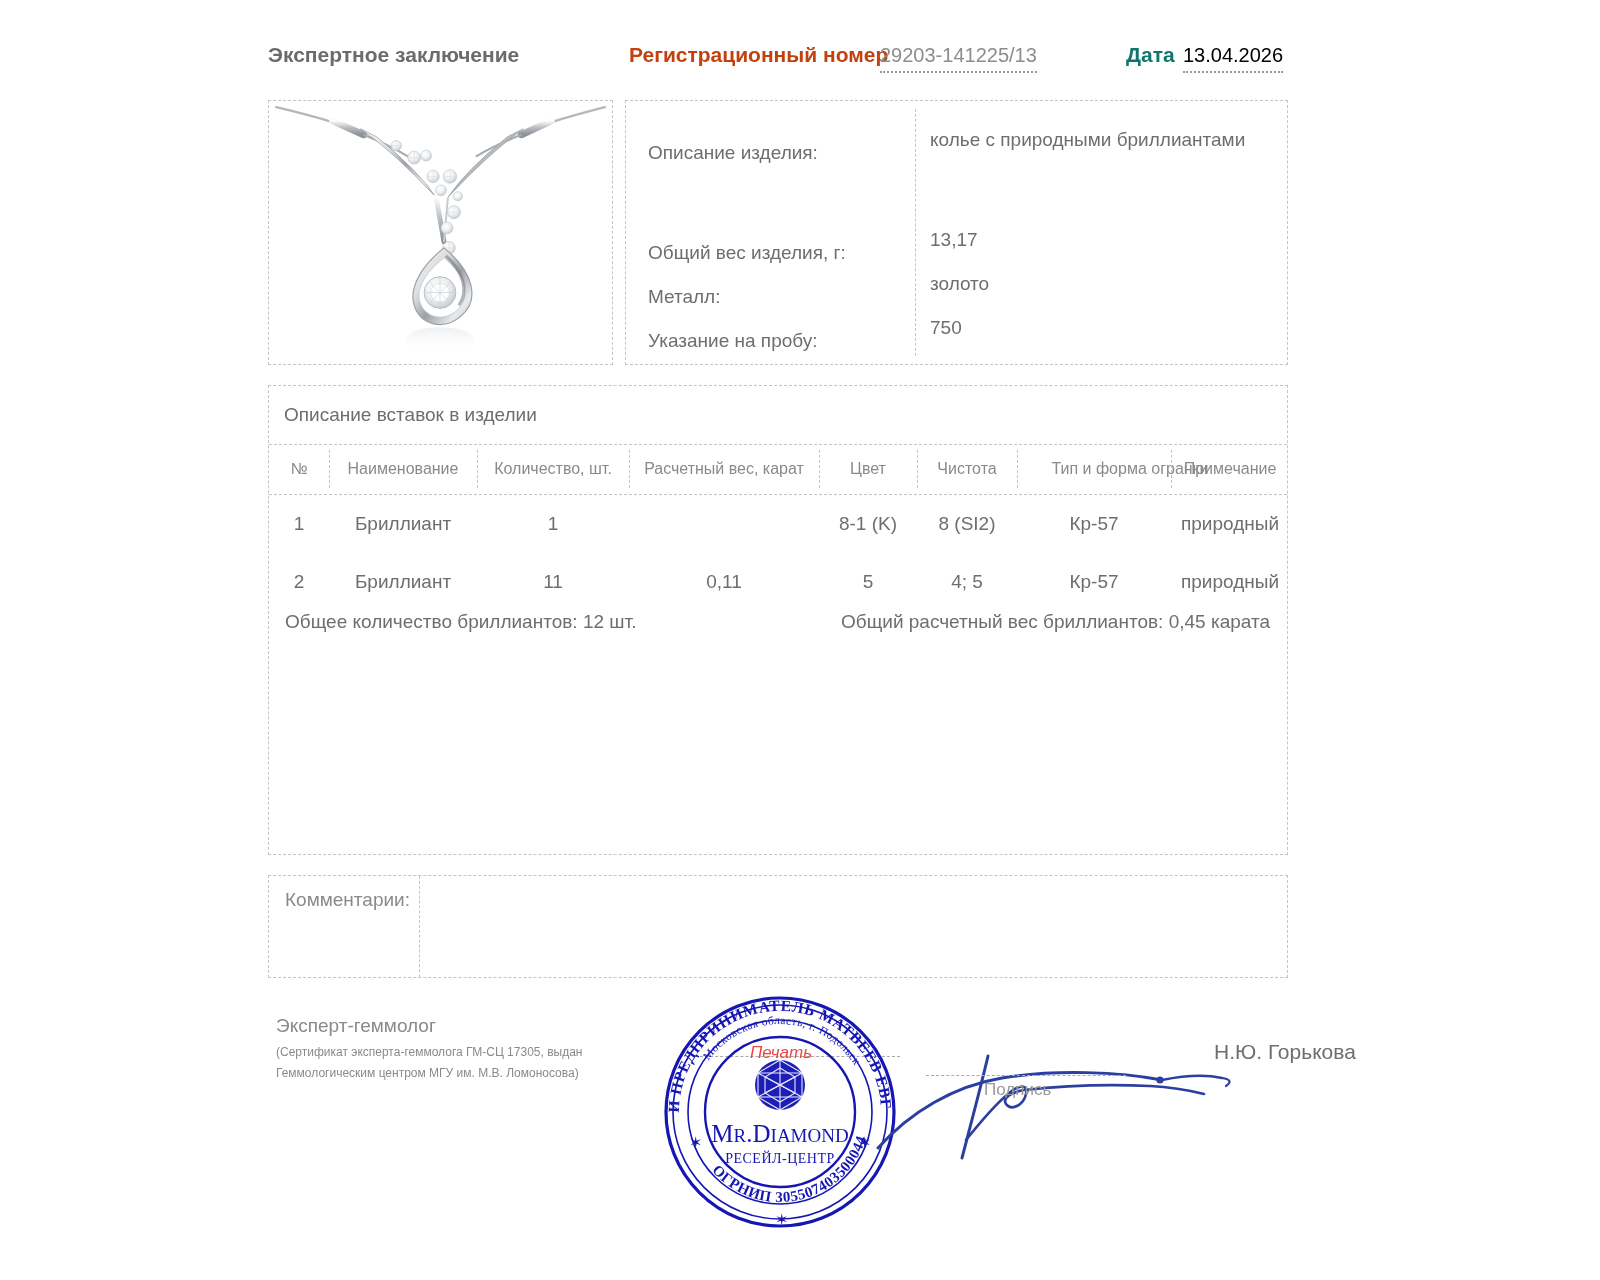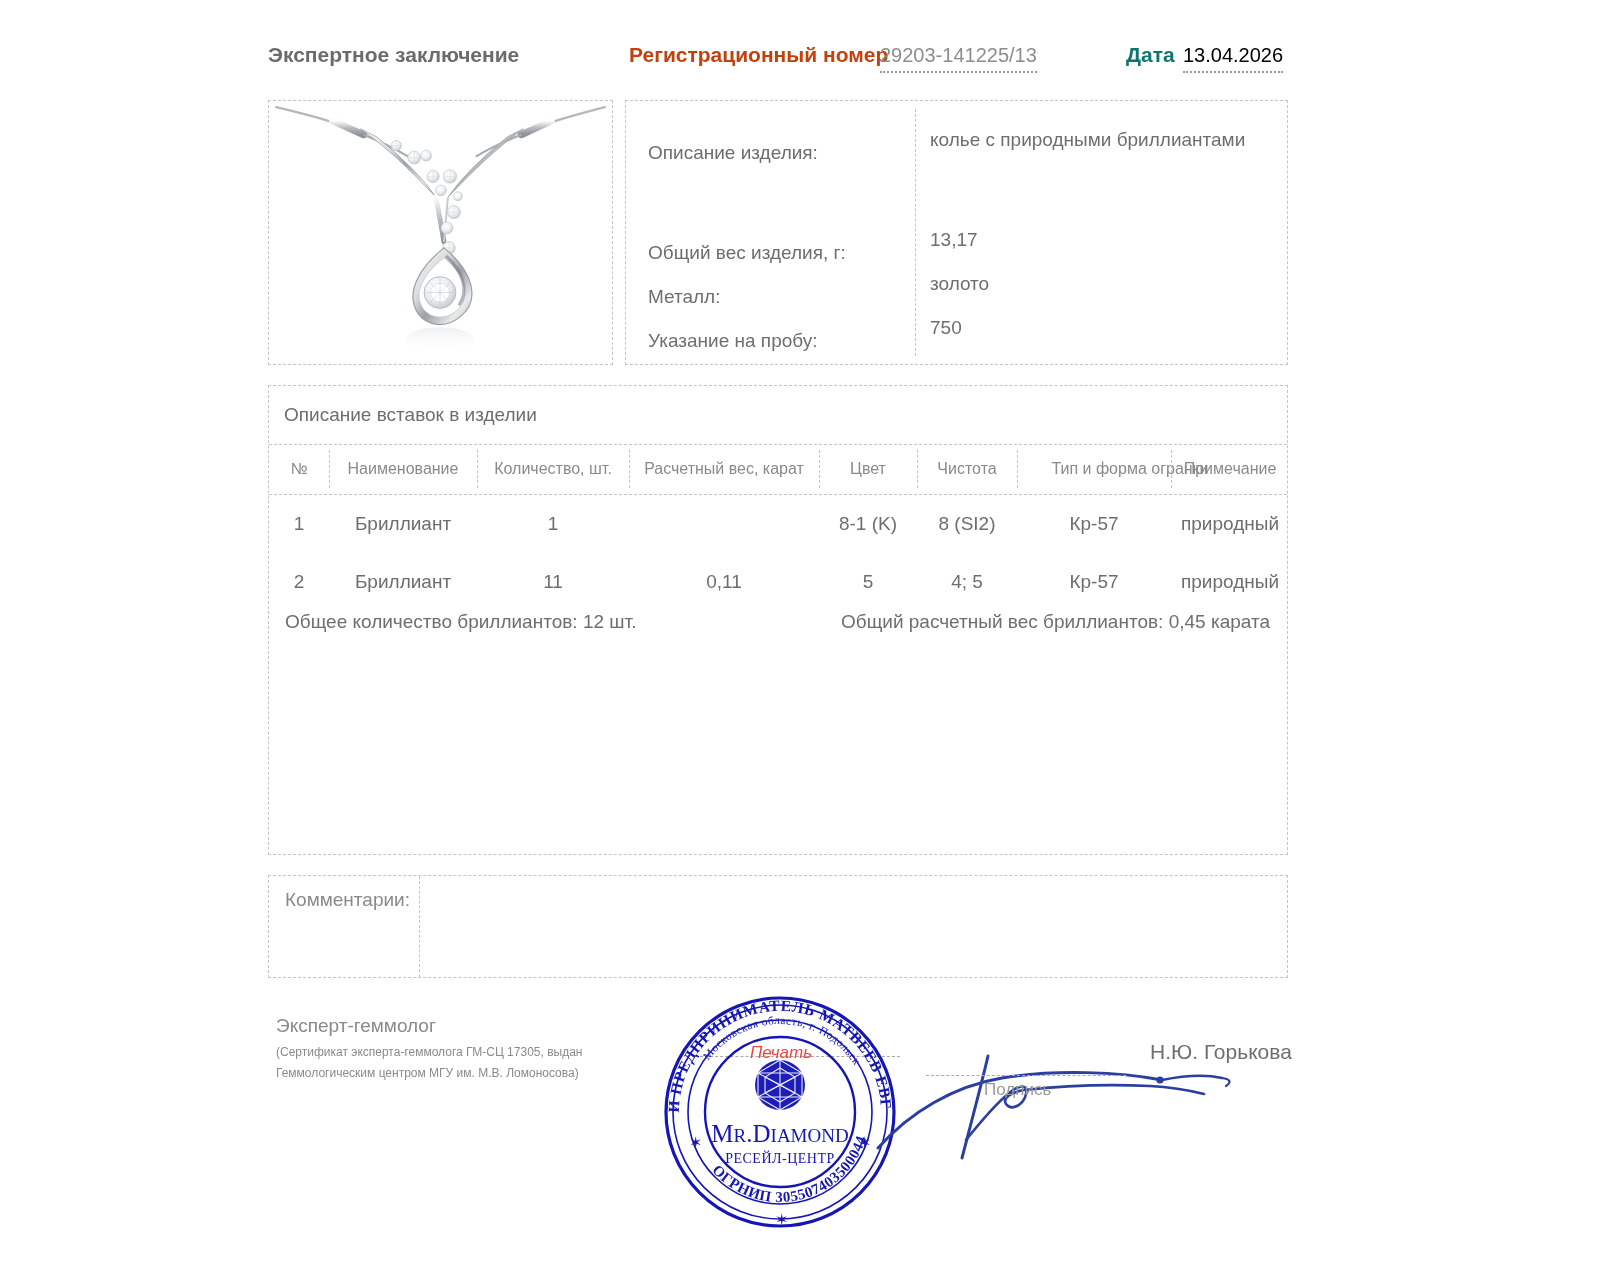--- a/index.html
+++ b/index.html
@@ -237,21 +237,21 @@
     position: absolute;
     left: 276px;
     top: 52px;
     width: 400px;
     font-size: 12px;
     line-height: 21px;
     color: #8a8a8a;
   }
   .sig-name {
     position: absolute;
-    left: 1150px;
+    left: 1214px;
     top: 50px;
     font-size: 21px;
     color: #6e6e6e;
     white-space: nowrap;
   }
   .sig-line {
     position: absolute;
     left: 926px;
     top: 85px;
     width: 200px;

